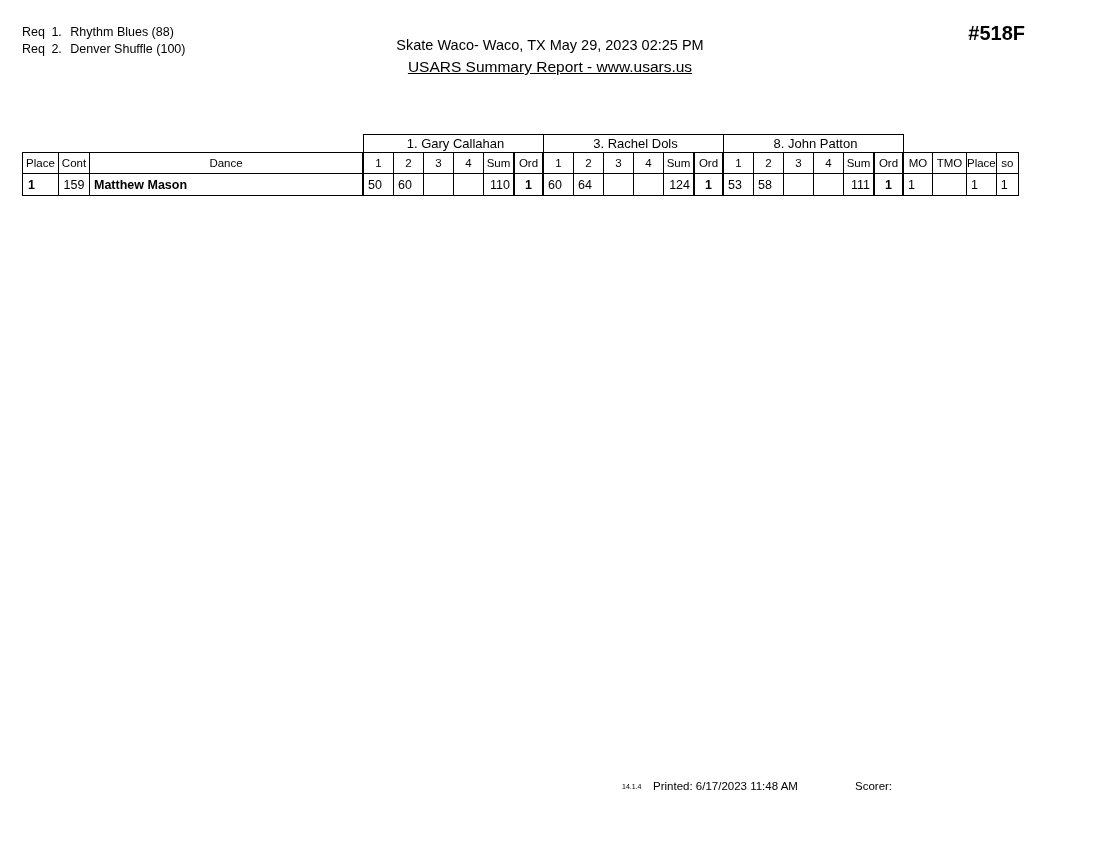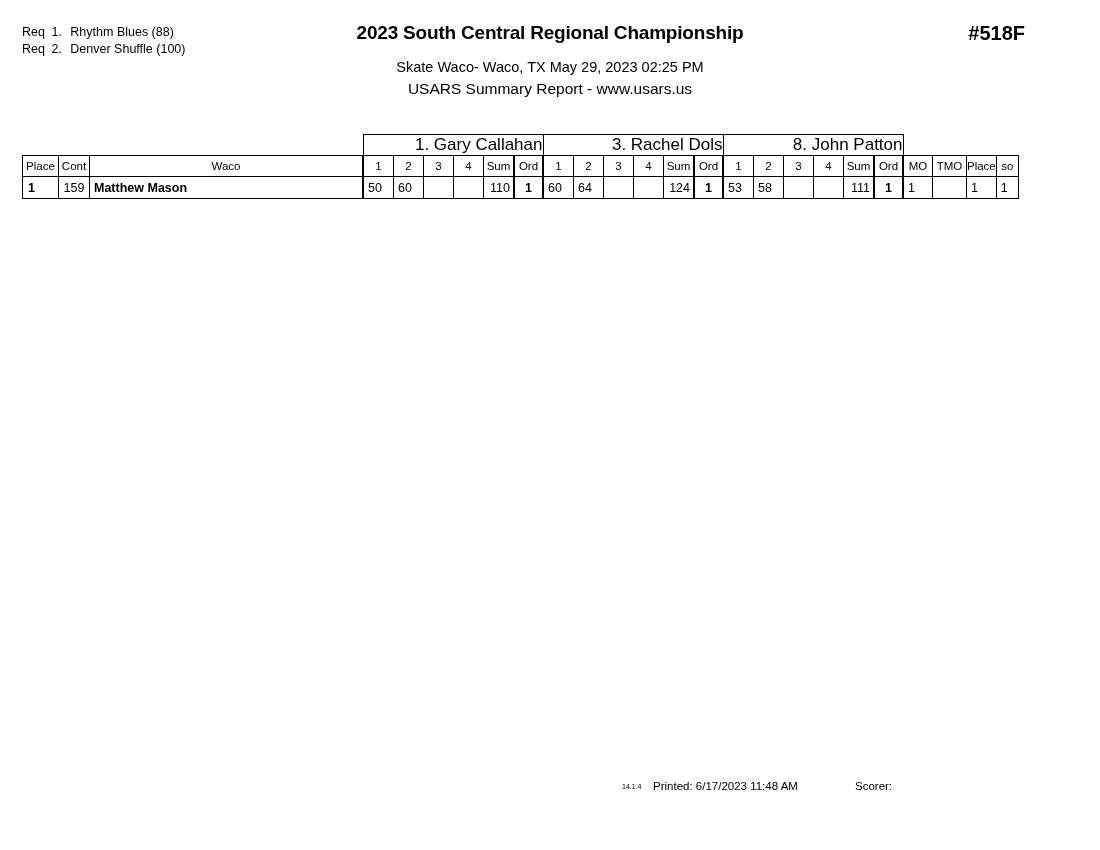--- a/index.html
+++ b/index.html
@@ -49,20 +49,21 @@
   }
   .header .line3 {
     font-size: 19px;
     font-weight: bold;
     margin-top: 6px;
     letter-spacing: -0.2px;
   }
   .header .line4 {
     font-size: 15.5px;
     margin-top: 5px;
+    text-decoration: underline;
   }
 
   .event-code {
     position: absolute;
     right: 75px;
     top: 22px;
     font-size: 20px;
     font-weight: bold;
   }
 
@@ -85,23 +86,23 @@
     height: 20px;
   }
   
   tr.judge-row td {
     border: none;
     height: 17px;
   }
   tr.judge-row td.judge-name {
     border: 1px solid #000000;
     border-bottom: none;
-    text-align: right;
+    text-align: center;
     padding-left: 5px;
-    font-size: 17px;
+    font-size: 13px;
     height: 17px;
     margin-left: 40px;
   }
   tr.judge-row td.spacer-blank {
     border: none;
   }
 
   
   tr.head-row td {
     height: 20px;
@@ -168,21 +169,20 @@
     <span class="req-text">Rhythm Blues (88)</span>
   </div>
   <div class="req-row">
     <span class="req-label">Req</span>
     <span class="req-num">2.</span>
     <span class="req-text">Denver Shuffle (100)</span>
   </div>
 </div>
 
 <div class="header">
-  <div class="line1">2023 South Central Regional Championship</div>
   <div class="line2">Skate Waco- Waco, TX  May 29, 2023  02:25 PM</div>
   <div class="line4">USARS Summary Report - www.usars.us</div>
 </div>
 <div class="event-code">#518F</div>
 
 <div class="table-wrap">
   <table class="scores">
 
     <tbody>
         <tr class="judge-row">
@@ -194,21 +194,21 @@
       <td class="judge-name" colspan="6">8.  John Patton</td>
       <td class="spacer-blank"></td>
       <td class="spacer-blank"></td>
       <td class="spacer-blank"></td>
       <td class="spacer-blank"></td>
     </tr>
 
     <tr class="head-row">
       <td class="h-place">Place</td>
       <td class="h-cont">Cont</td>
-      <td class="h-name">Waco</td>
+      <td class="h-name">Dance</td>
 
       <td class="h-score thick-left">1</td>
       <td class="h-score">2</td>
       <td class="h-score">3</td>
       <td class="h-score">4</td>
       <td class="h-sum">Sum</td>
       <td class="h-ord thick-left thick-right">Ord</td>
 
       <td class="h-score">1</td>
       <td class="h-score">2</td>

